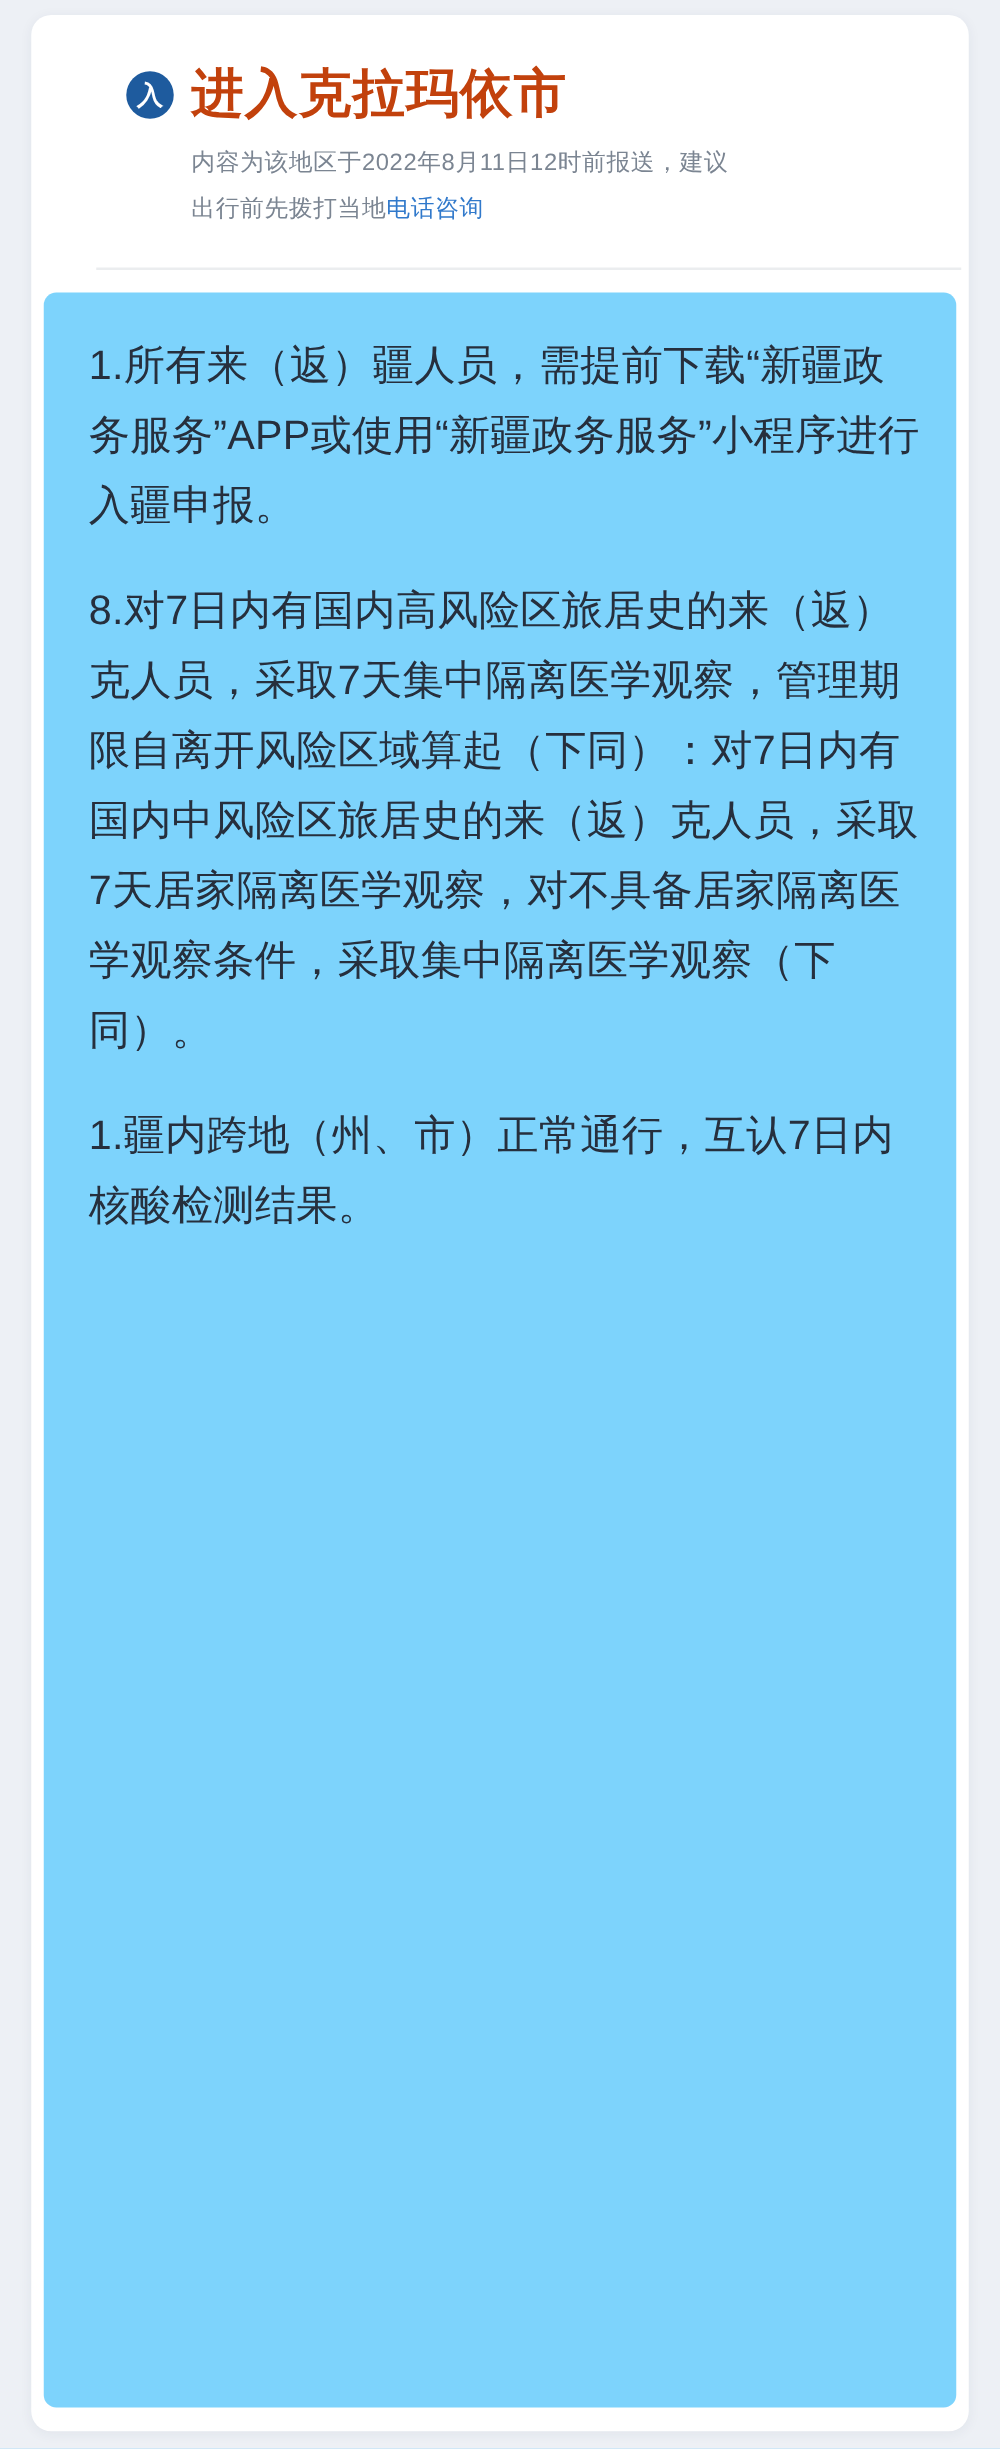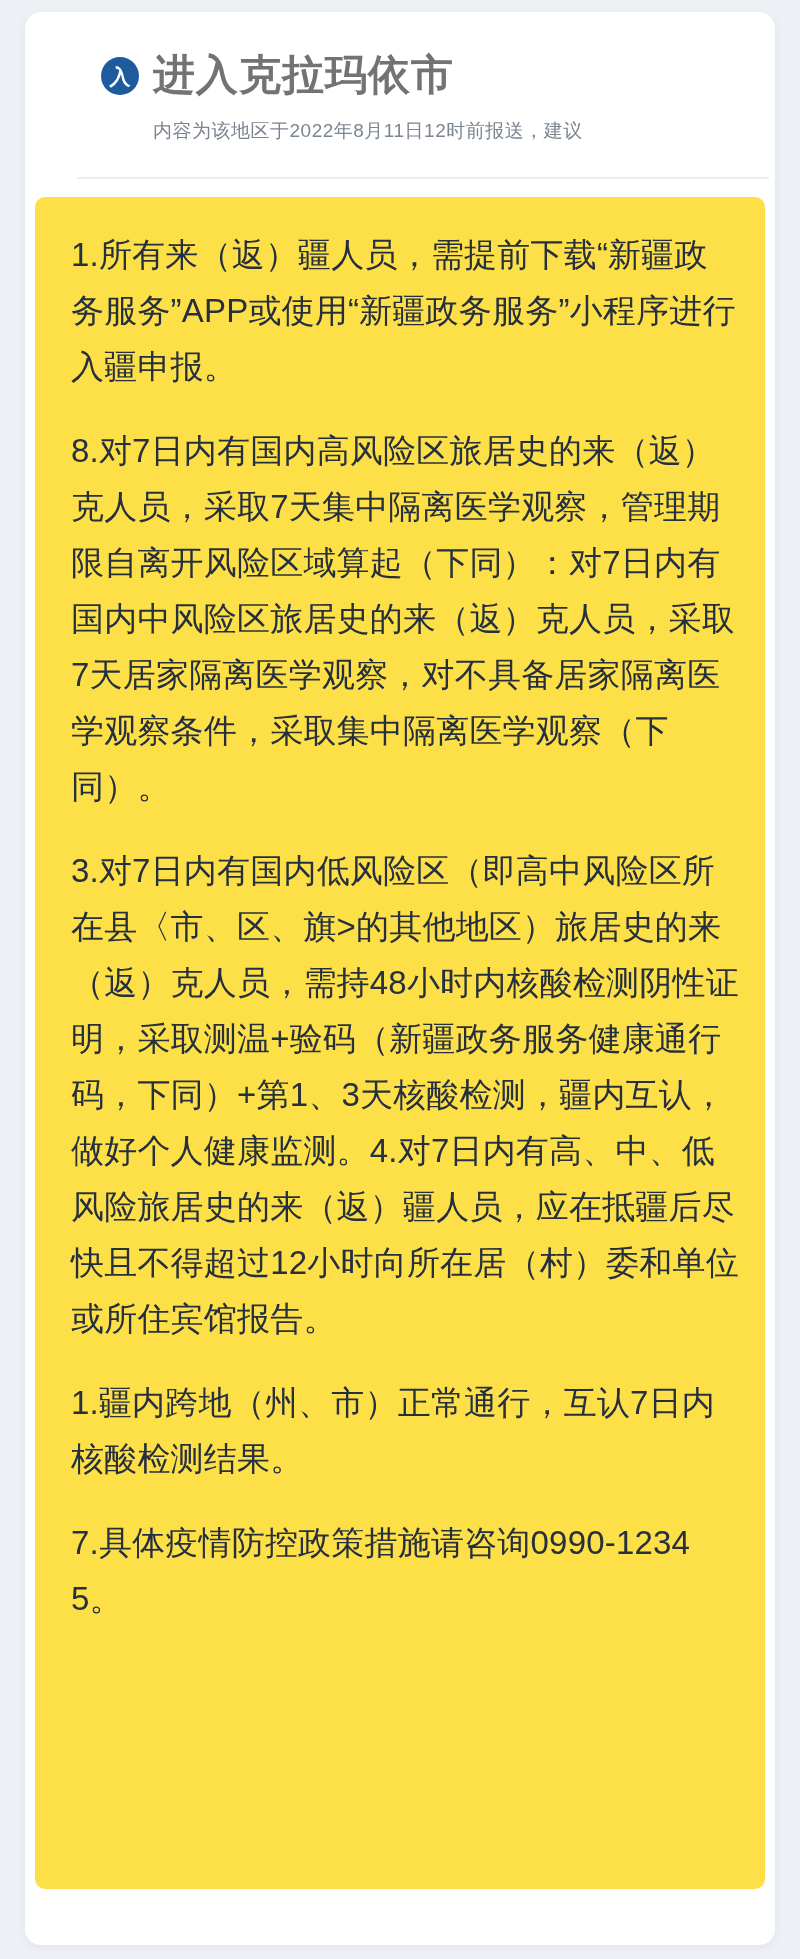--- a/index.html
+++ b/index.html
@@ -37,21 +37,21 @@
     font-weight: 700;
     display: flex;
     align-items: center;
     justify-content: center;
     line-height: 1;
   }
   .title {
     font-size: 42px;
     line-height: 54px;
     font-weight: 700;
-    color: #737373;
+    color: #c2410c;
     letter-spacing: 1px;
   }
   .subtitle {
     margin: 10px 0 0 52px;
     font-size: 19px;
     line-height: 37px;
     color: #7b8592;
     letter-spacing: 0.5px;
   }
   .subtitle .link {
@@ -61,21 +61,21 @@
   }
   .divider {
     height: 2px;
     background: #ebedef;
     margin: 28px 6px 0 52px;
   }
   .content-panel {
     margin: 18px 10px 0 10px;
     width: 730px;
     height: 1692px;
-    background: #fde047;
+    background: #7dd3fc;
     border-radius: 10px;
     padding: 30px 26px 20px 36px;
     overflow: hidden;
   }
   .para {
     font-size: 33px;
     line-height: 56px;
     color: #262f3d;
     word-break: break-all;
     margin-bottom: 28px;
@@ -88,26 +88,27 @@
 
 <div class="card">
 
   <div class="header">
     <div class="header-row">
       <span class="icon-circle">入</span>
       <h1 class="title">进入克拉玛依市</h1>
     </div>
     <div class="subtitle">
       <div>内容为该地区于2022年8月11日12时前报送，建议</div>
+      <div>
+        <span>出行前先拨打当地</span><a class="link">电话咨询</a>
+      </div>
     </div>
   </div>
 
   <div class="divider"></div>
 
   <div class="content-panel">
       <p class="para">1.所有来（返）疆人员，需提前下载“新疆政务服务”APP或使用“新疆政务服务”小程序进行入疆申报。</p>
       <p class="para">8.对7日内有国内高风险区旅居史的来（返）克人员，采取7天集中隔离医学观察，管理期限自离开风险区域算起（下同）：对7日内有国内中风险区旅居史的来（返）克人员，采取7天居家隔离医学观察，对不具备居家隔离医学观察条件，采取集中隔离医学观察（下同）。</p>
-      <p class="para">3.对7日内有国内低风险区（即高中风险区所在县〈市、区、旗&gt;的其他地区）旅居史的来（返）克人员，需持48小时内核酸检测阴性证明，采取测温+验码（新疆政务服务健康通行码，下同）+第1、3天核酸检测，疆内互认，做好个人健康监测。4.对7日内有高、中、低风险旅居史的来（返）疆人员，应在抵疆后尽快且不得超过12小时向所在居（村）委和单位或所住宾馆报告。</p>
       <p class="para">1.疆内跨地（州、市）正常通行，互认7日内核酸检测结果。</p>
-      <p class="para">7.具体疫情防控政策措施请咨询0990-12345。</p>
     </div>
 
 </div>
 
 </body></html>

